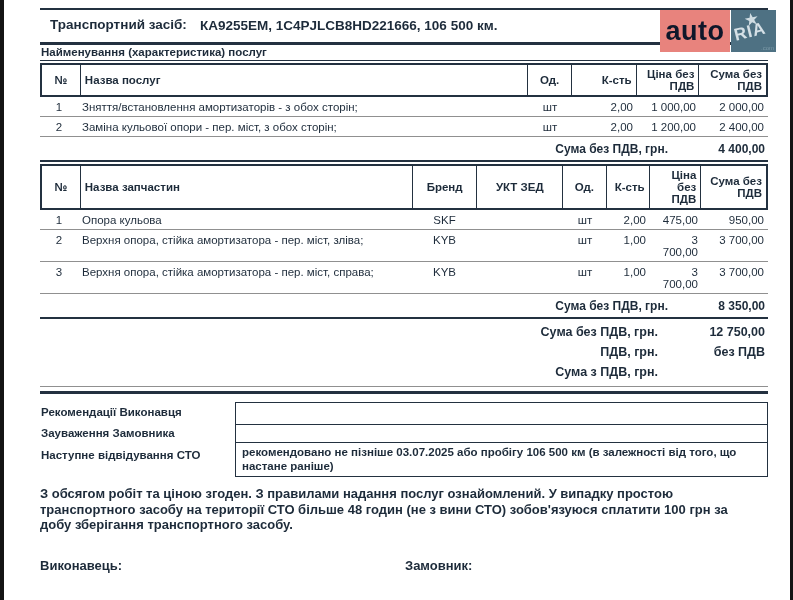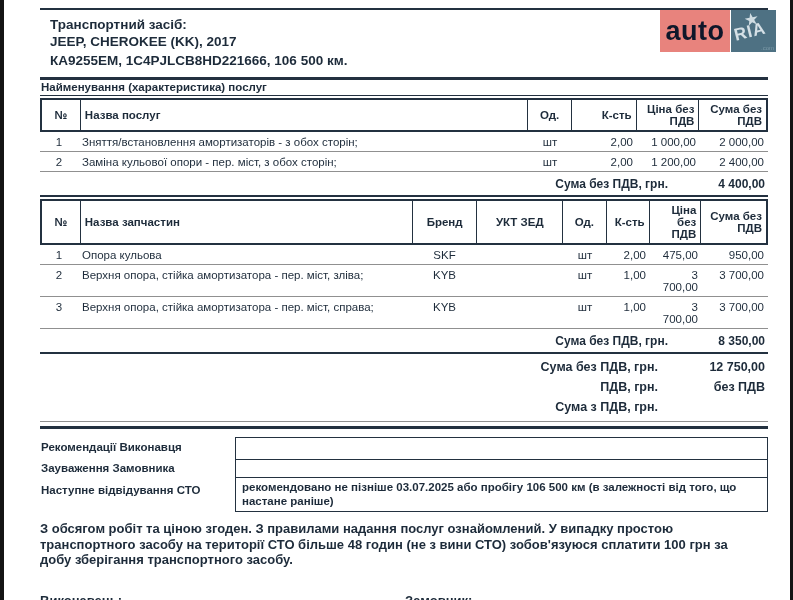--- a/index.html
+++ b/index.html
@@ -4,21 +4,21 @@
 <style>
   * { margin:0; padding:0; box-sizing:border-box; }
   html,body { width:793px; height:600px; background:#fff; font-family:"Liberation Sans", sans-serif; }
   .frame { position:relative; width:793px; height:600px; background:#fff;
            border-left:4px solid #141414; border-right:3px solid #141414; overflow:hidden; }
   .page { position:relative; width:728px; margin-left:36px; color:#1d2b3a; }
 
   .toprule { border-top:2px solid #233140; margin-top:8px; }
 
   
-  .vehicle { display:flex; padding:6px 0 4px 10px;flex-direction:column; }
+  .vehicle { display:flex; padding:6px 0 4px 10px; }
   .vehicle .vlabel { width:150px; font-weight:bold; font-size:13.5px; padding-top:1px; }
   .vehicle .vlines { font-weight:bold; font-size:13.5px; line-height:19px; }
 
   
   .logo { position:absolute; top:2px; right:-8px; display:flex; height:42px; }
   .logo .auto { width:70px; background:#e8837d; color:#0f172a; font-size:27px; font-weight:bold;
                 display:flex; align-items:center; justify-content:center; letter-spacing:0.5px; }
   .logo .ria { width:45px; background:#4e7183; margin-left:1px; position:relative; overflow:hidden; }
   .logo .ria .star { position:absolute; top:-1px; left:13px; color:#cfdce2; font-size:17px; transform:rotate(-12deg); }
   .logo .ria .riat { position:absolute; top:12px; left:3px; color:#d5e0e6; font-size:17px; font-weight:bold;
@@ -81,21 +81,20 @@
 <body>
 
 <div class="frame">
   <div class="page">
 
     <div class="toprule"></div>
 
     <div class="vehicle">
       <div class="vlabel">Транспортний засіб:</div>
       <div class="vlines">
-        <div>JEEP, CHEROKEE (KK), 2017</div>
         <div>КА9255ЕМ, 1C4PJLCB8HD221666, 106 500 км.</div>
       </div>
     </div>
 
     <div class="logo">
       <div class="auto">auto</div>
       <div class="ria">
         <div class="star">★</div>
         <div class="riat">RIA</div>
         <div class="com">.com</div>

